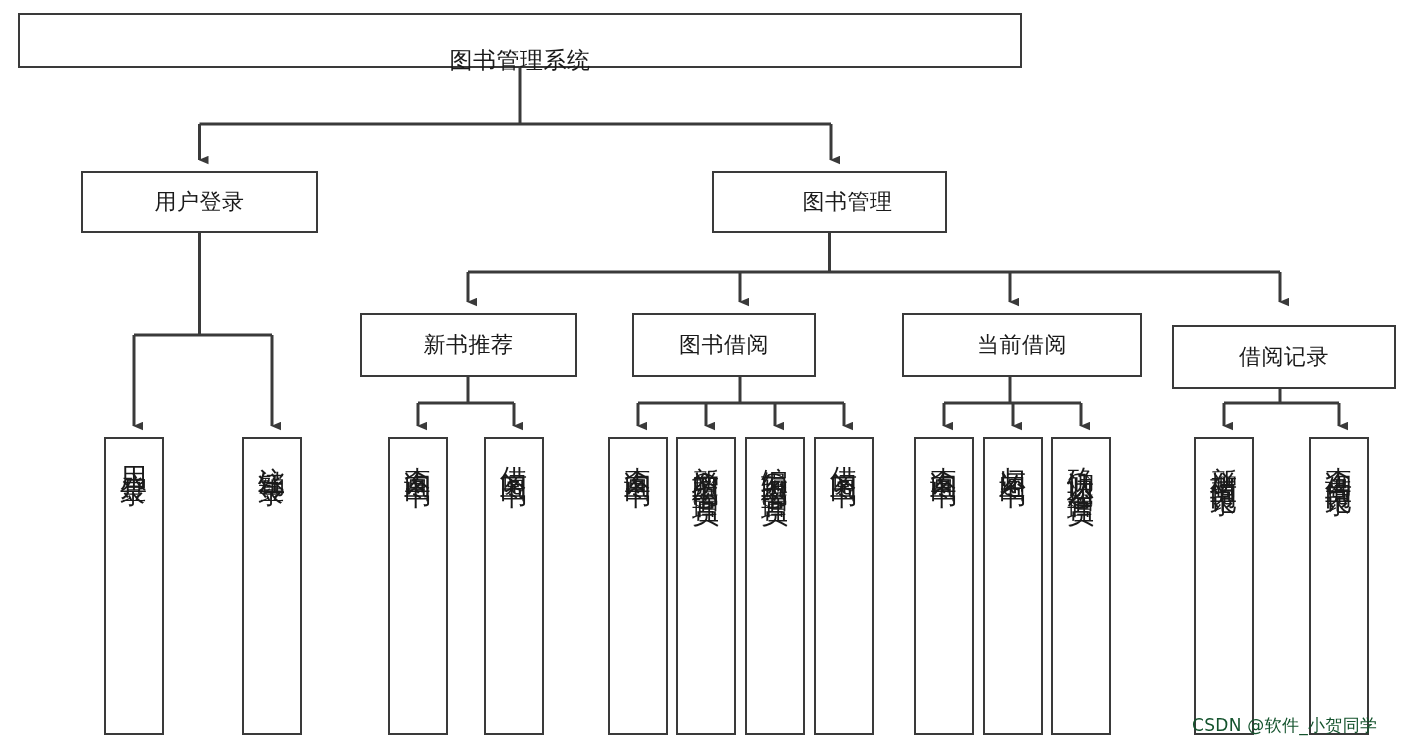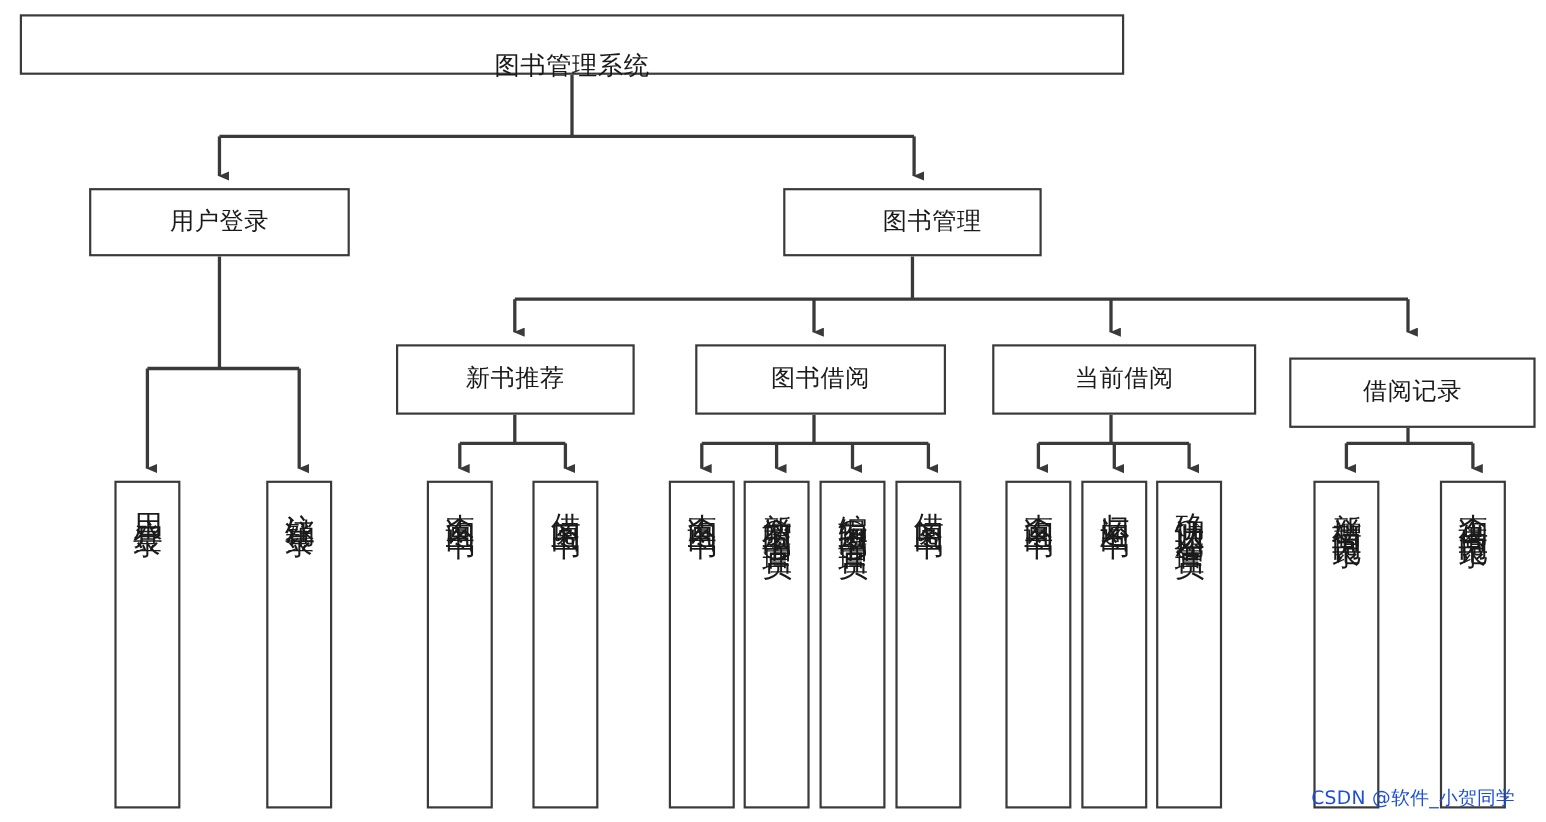--- a/index.html
+++ b/index.html
@@ -85,21 +85,21 @@
     font-size: 27px;
     line-height: 1.0;
     letter-spacing: 5px;
     white-space: nowrap;
   }
   .watermark {
     position: absolute;
     left: 1192px;
     top: 714px;
     font-size: 17px;
-    color: #1d4ed8;
+    color: #14532d;
     white-space: nowrap;
     z-index: 3;
     letter-spacing: 0.3px;
   }
 </style>
 </head>
 <body>
 
 <div id="diagram-root">
 
@@ -160,21 +160,21 @@
   <div class="node lvl2" style="left:81px; top:171px; width:237px;">
     <span class="node-label">用户登录</span>
   </div>
   <div class="node lvl2" style="left:712px; top:171px; width:235px;padding-left:36px;">
     <span class="node-label">图书管理</span>
   </div>
 
   <div class="node lvl3" style="left:360px; width:217px;">
     <span class="node-label">新书推荐</span>
   </div>
-  <div class="node lvl3" style="left:632px; width:228px;">
+  <div class="node lvl3" style="left:632px; width:184px;">
     <span class="node-label">图书借阅</span>
   </div>
   <div class="node lvl3" style="left:902px; width:240px;">
     <span class="node-label">当前借阅</span>
   </div>
   <div class="node lvl3" style="left:1172px; width:224px;margin-top:12px;">
     <span class="node-label">借阅记录</span>
   </div>
 
   <div class="node leaf" style="left:104px; width:60px;">

